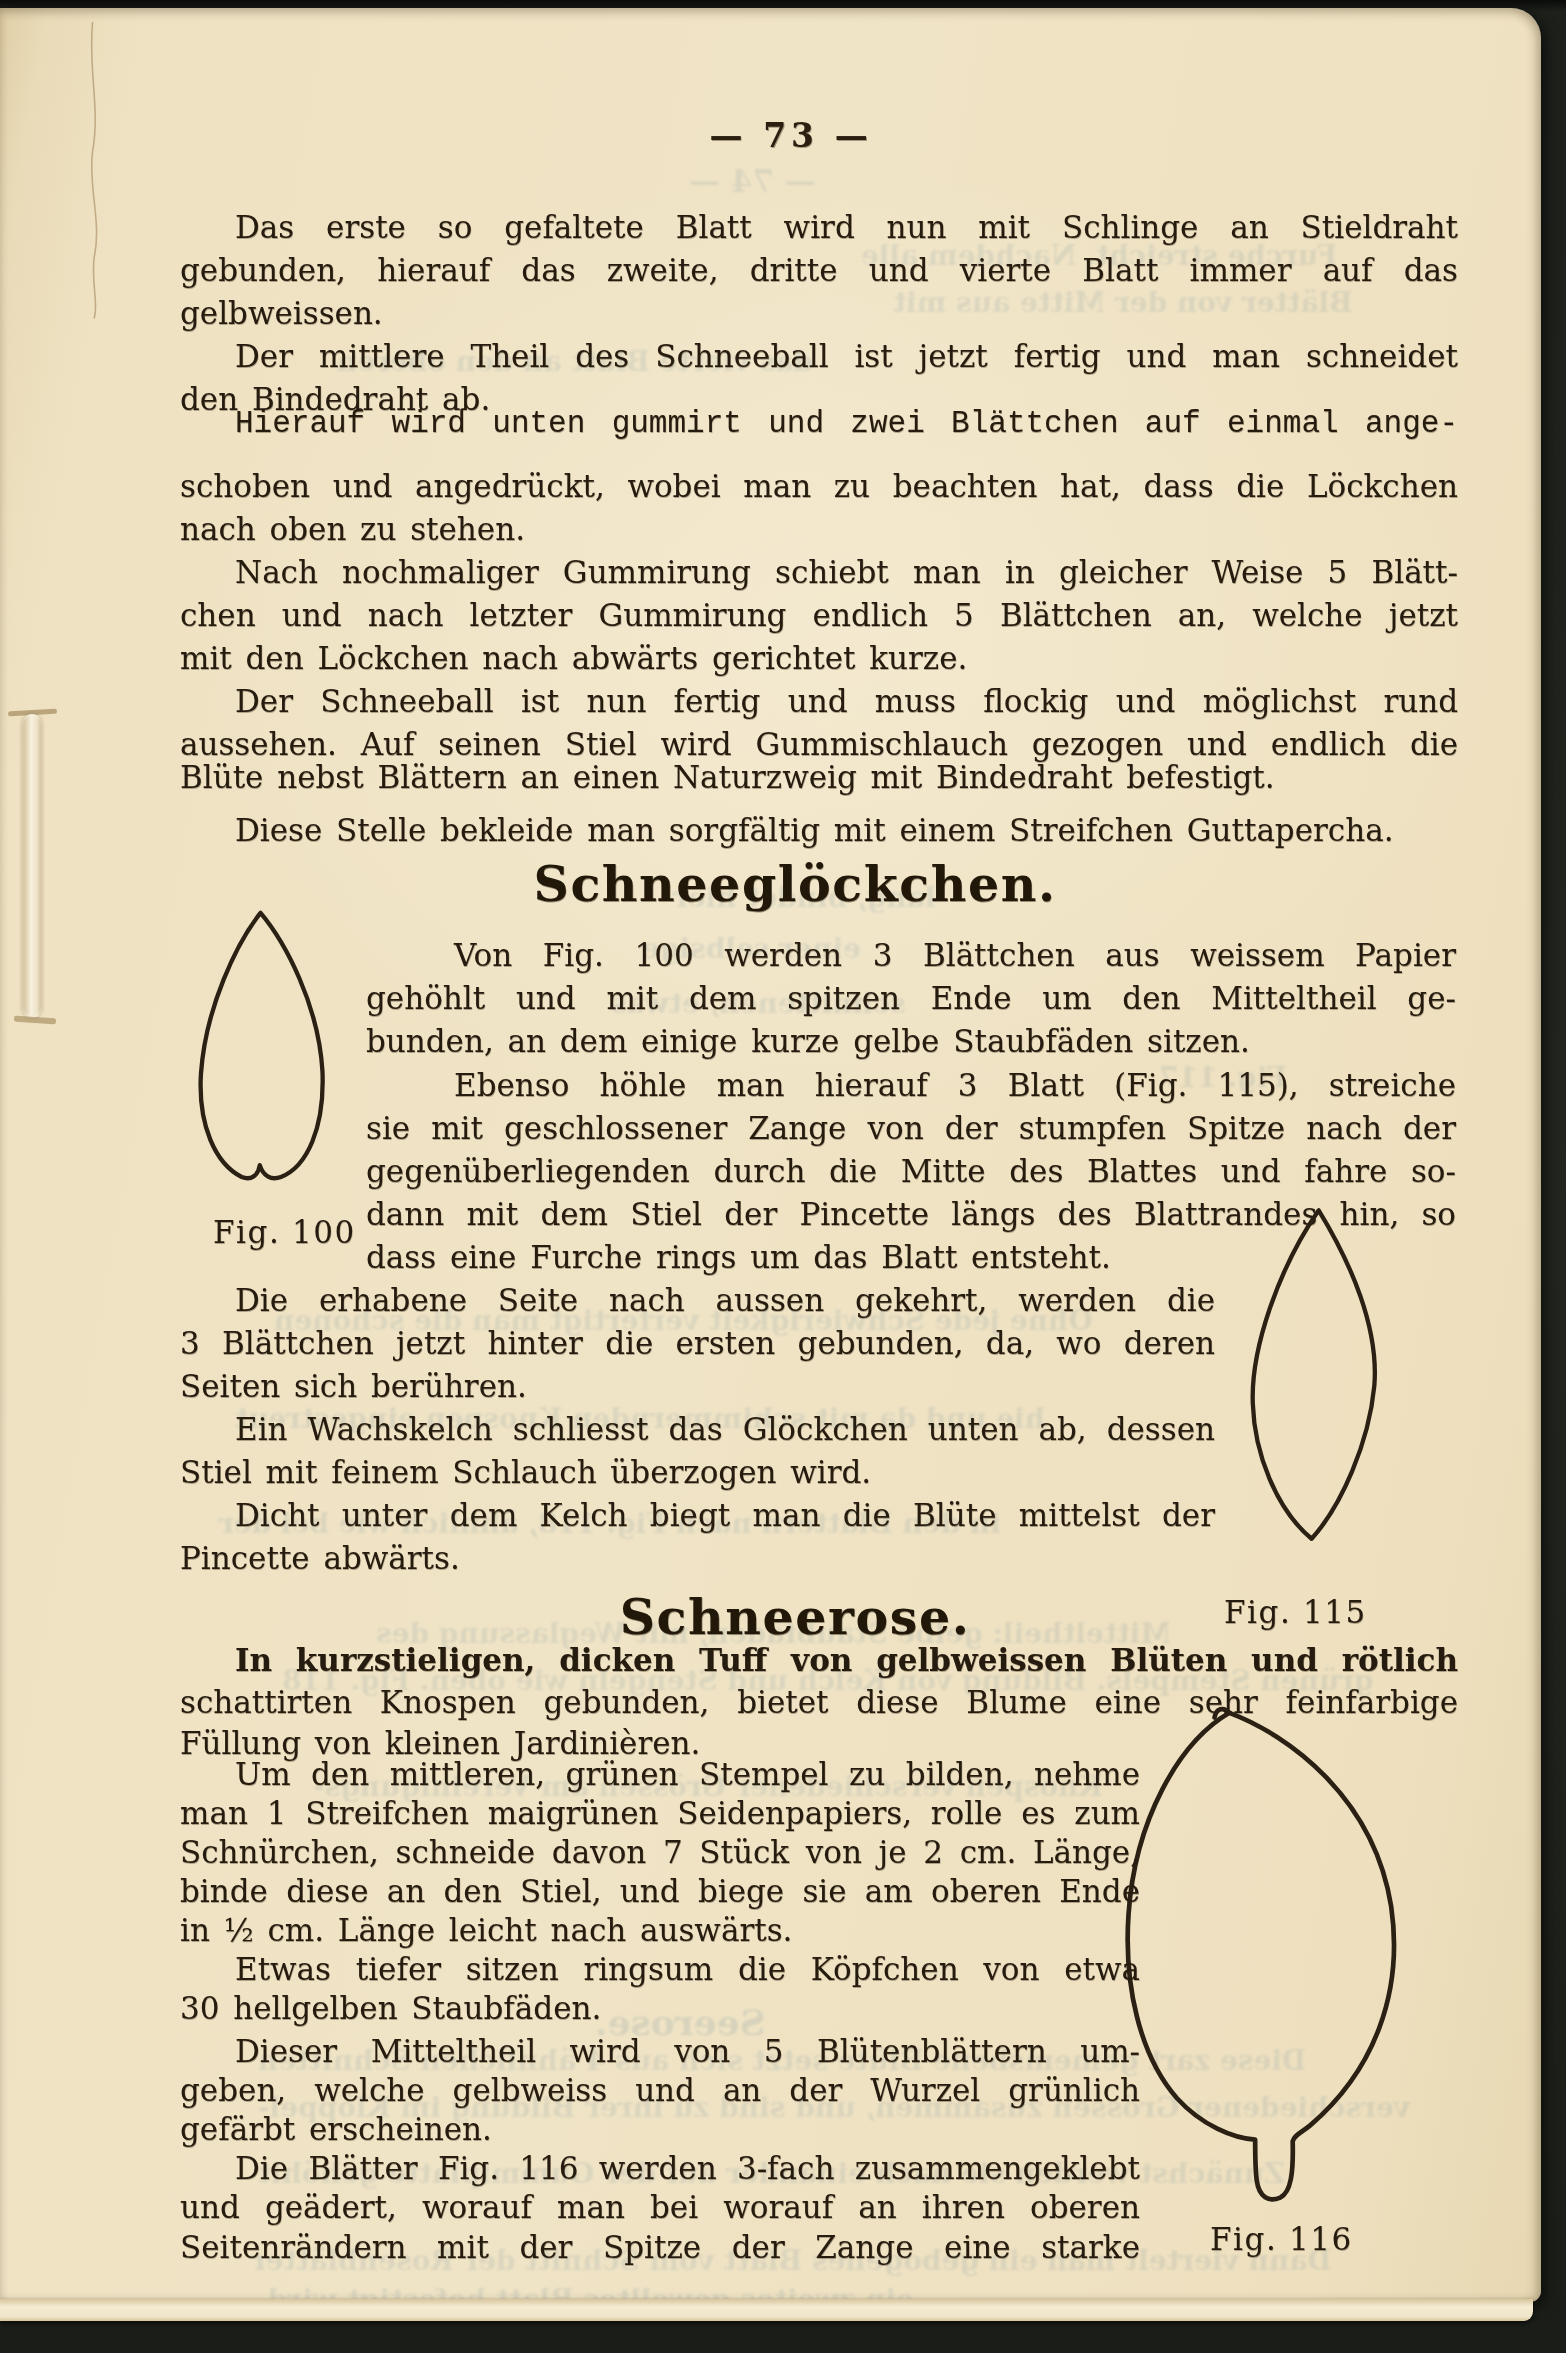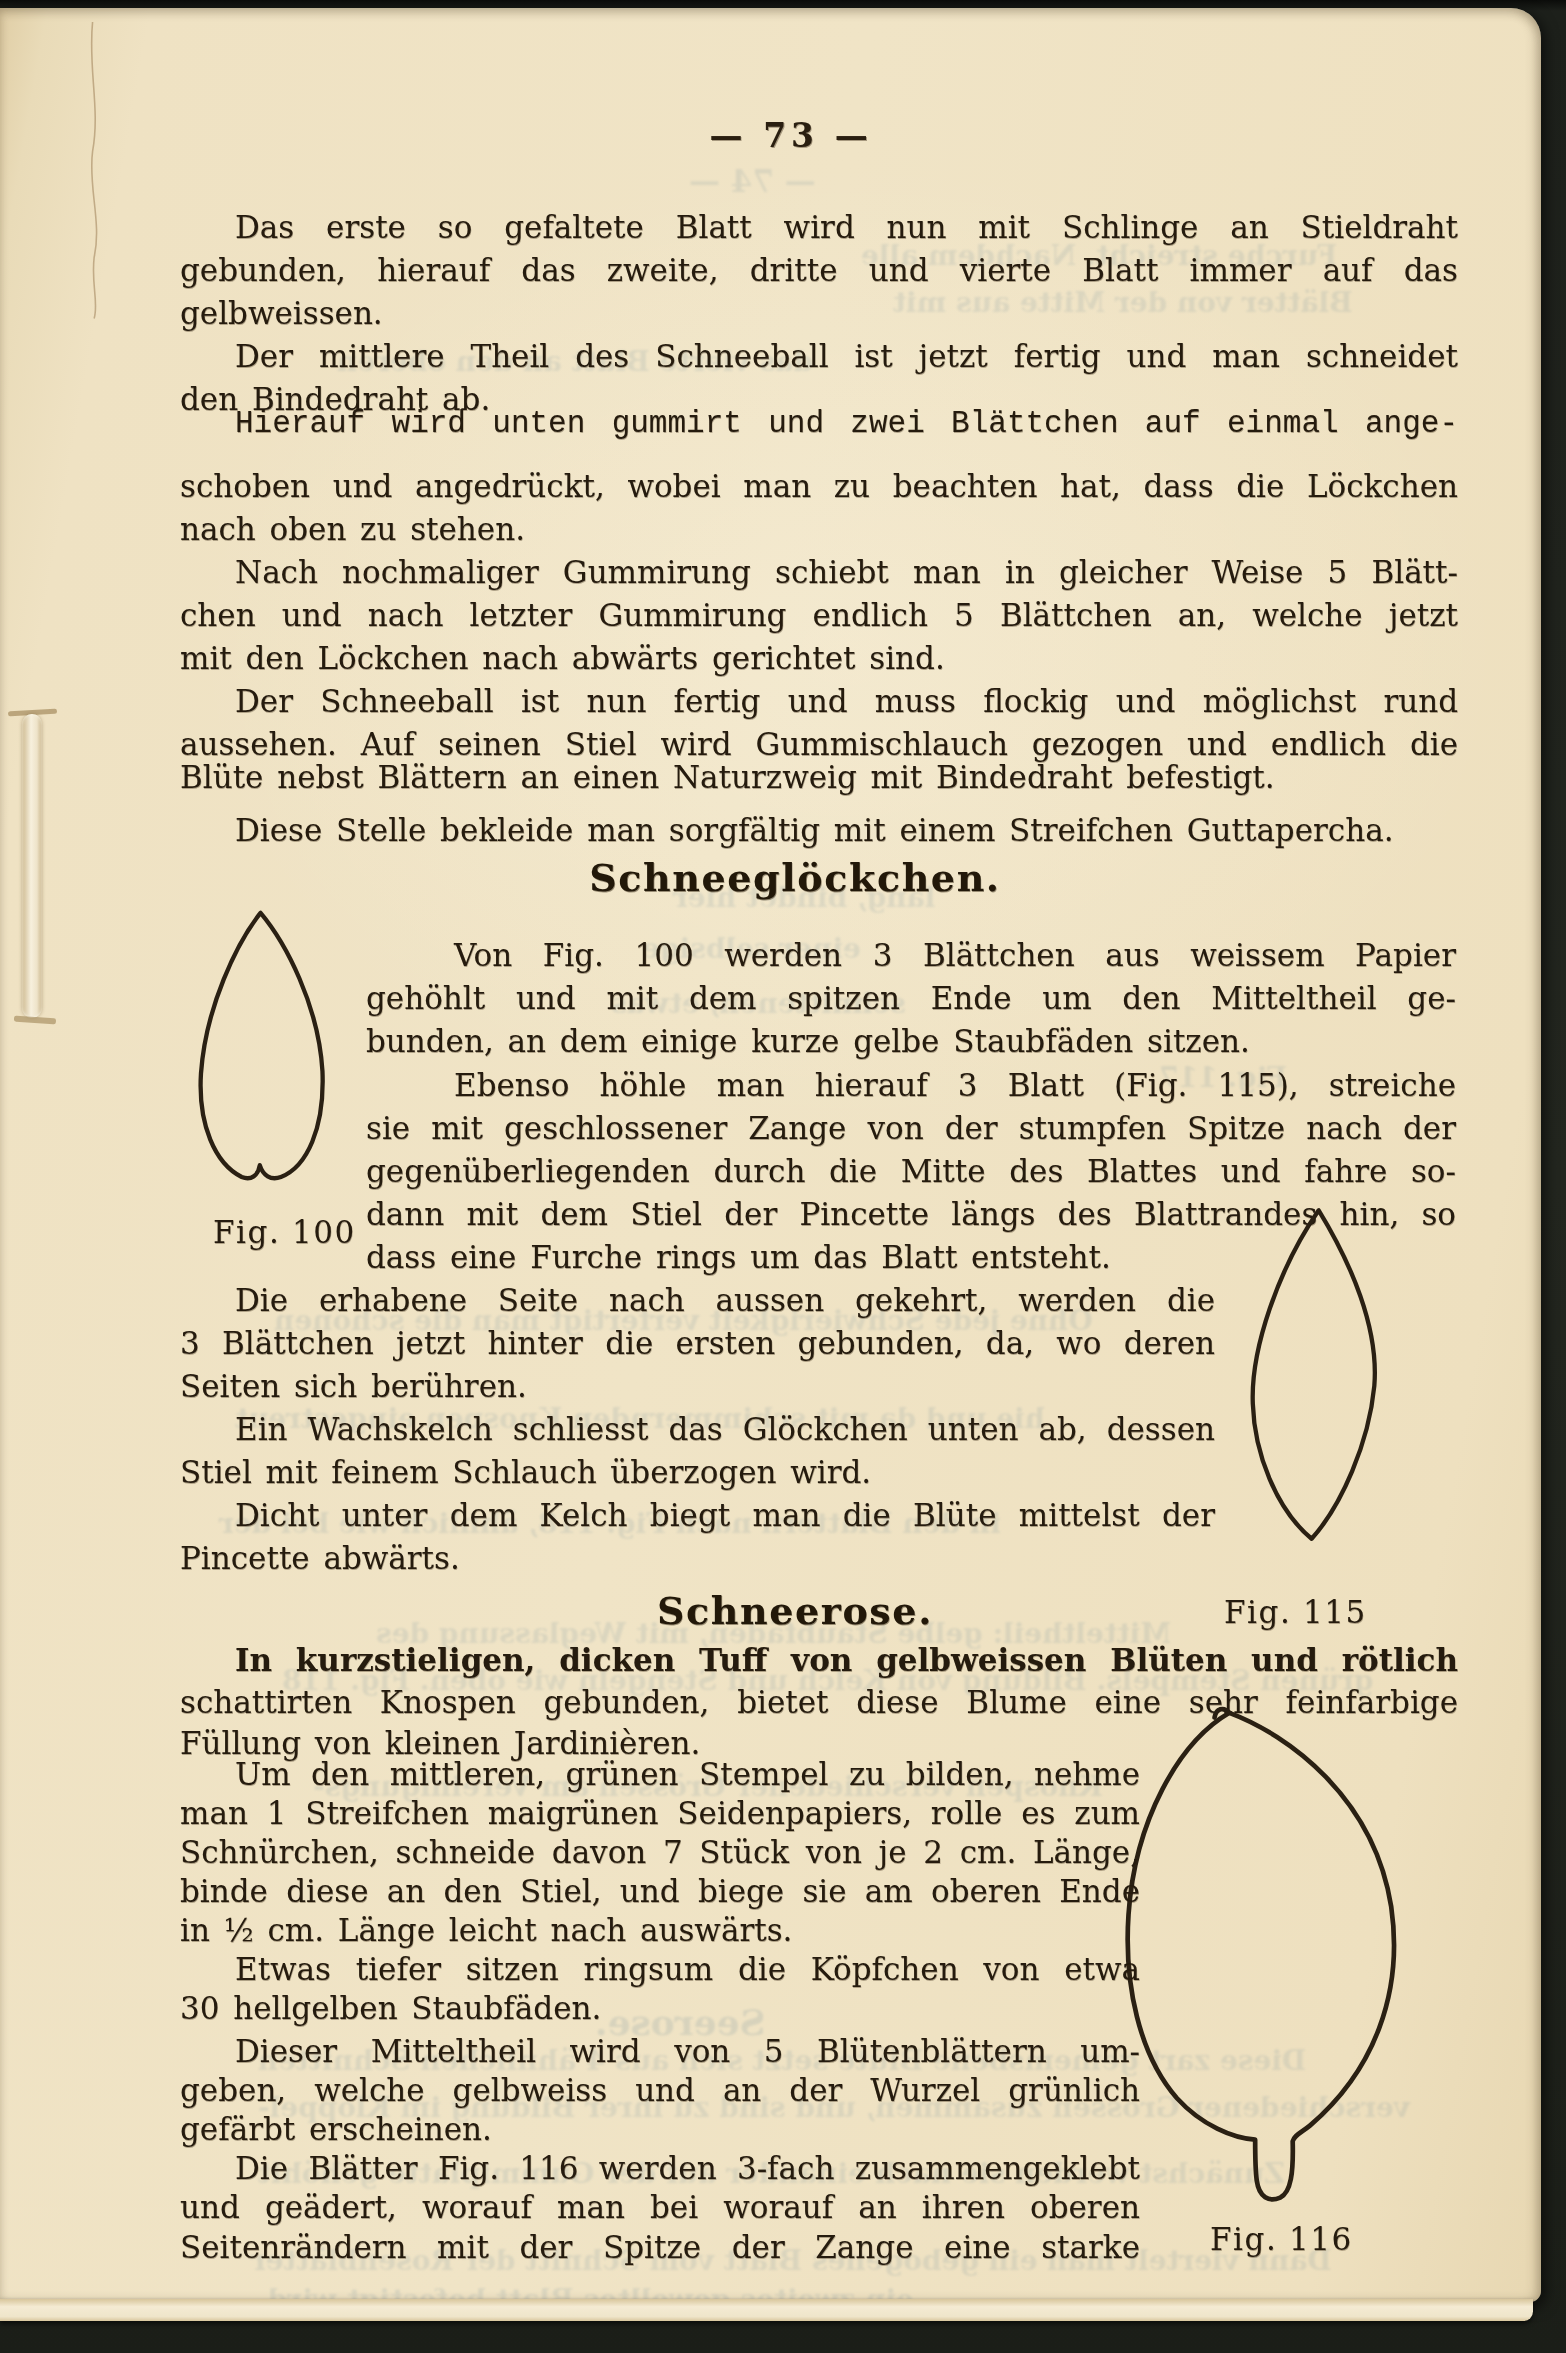--- a/index.html
+++ b/index.html
@@ -36,21 +36,21 @@
   .ind{text-indent:55px;}
   .ind2{text-indent:88px;}
   .last{text-align-last:left;}
   .pageno{
     position:absolute;left:157px;top:108px;width:1268px;
     text-align:center;font-size:33px;font-weight:bold;color:#2a1f10;
     letter-spacing:4.7px;text-shadow:0.8px 0.8px 0 rgba(55,38,18,.4);
   }
   .heading{
     position:absolute;left:157px;width:1276px;text-align:center;
-    font-size:38px;font-weight:bold;color:#221809;letter-spacing:1.6px;
+    font-size:49px;font-weight:bold;color:#221809;letter-spacing:1.6px;
     text-shadow:0.6px 0.6px 0 rgba(45,30,12,.45);
   }
   .caption{
     position:absolute;font-size:31px;color:#251b0e;letter-spacing:1.6px;
     text-shadow:0.5px 0.5px 0 rgba(55,38,18,.35);white-space:nowrap;
   }
   .figure{position:absolute;}
   .figure path{fill:none;stroke:#2a2013;stroke-linecap:round;stroke-linejoin:round;}
   .bt{
     position:absolute;font-size:28px;color:#5e8093;opacity:.14;
@@ -118,21 +118,21 @@
   <div class="ln ind" style="top:198px;">Das erste so gefaltete Blatt wird nun mit Schlinge an Stieldraht</div>
   <div class="ln" style="top:241px;">gebunden, hierauf das zweite, dritte und vierte Blatt immer auf das</div>
   <div class="ln last" style="top:284px;">gelbweissen.</div>
   <div class="ln ind" style="top:327px;">Der mittlere Theil des Schneeball ist jetzt fertig und man schneidet</div>
   <div class="ln last" style="top:370px;">den Bindedraht ab.</div>
   <div class="ln ind" style="top:395px;font-family:Liberation Mono, monospace;">Hierauf wird unten gummirt und zwei Blättchen auf einmal ange-</div>
   <div class="ln" style="top:457px;">schoben und angedrückt, wobei man zu beachten hat, dass die Löckchen</div>
   <div class="ln last" style="top:500px;">nach oben zu stehen.</div>
   <div class="ln ind" style="top:543px;">Nach nochmaliger Gummirung schiebt man in gleicher Weise 5 Blätt-</div>
   <div class="ln" style="top:586px;">chen und nach letzter Gummirung endlich 5 Blättchen an, welche jetzt</div>
-  <div class="ln last" style="top:629px;">mit den Löckchen nach abwärts gerichtet sind.</div>
+  <div class="ln last" style="top:629px;">mit den Löckchen nach abwärts gerichtet kurze.</div>
   <div class="ln ind" style="top:672px;">Der Schneeball ist nun fertig und muss flockig und möglichst rund</div>
   <div class="ln" style="top:715px;">aussehen. Auf seinen Stiel wird Gummischlauch gezogen und endlich die</div>
   <div class="ln last" style="top:748px;">Blüte nebst Blättern an einen Naturzweig mit Bindedraht befestigt.</div>
   <div class="ln ind last" style="top:801px;">Diese Stelle bekleide man sorgfältig mit einem Streifchen Guttapercha.</div>
 
   <div class="heading" style="top:847px;">Schneeglöckchen.</div>
 
   <svg class="figure" style="left:182px;top:897px;" width="161" height="290" viewBox="0 0 205 370">
     <path stroke-width="5.5" d="M100 10 C70 48, 30 130, 24 215 C20 280, 42 330, 76 347 C88 352, 97 345, 99 332 C103 345, 113 352, 126 347 C159 334, 182 285, 179 212 C174 128, 132 48, 100 10 Z"></path>
   </svg>

